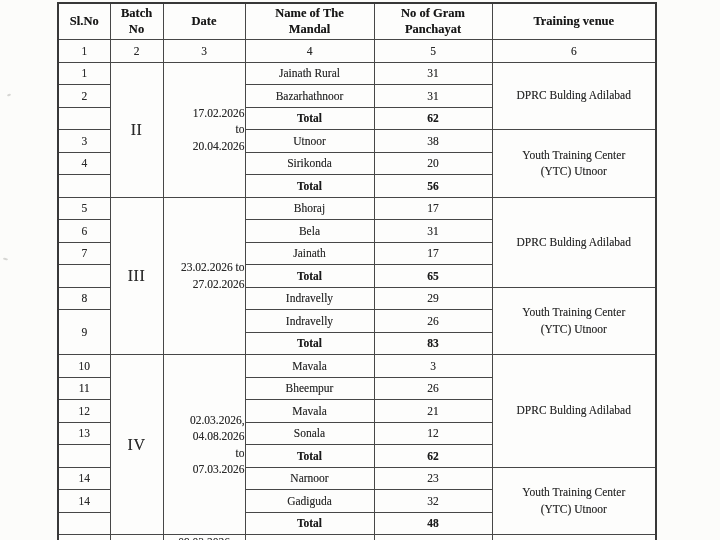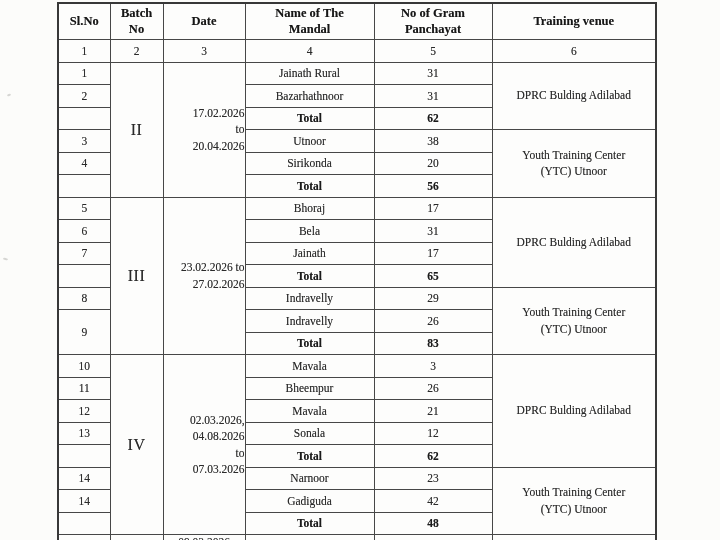--- a/index.html
+++ b/index.html
@@ -237,21 +237,21 @@
         <td>Narnoor</td>
         <td>23</td>
         <td rowspan="3">
           <span class="vl">Youth Training Center</span>
           <span class="vl">(YTC) Utnoor</span>
         </td>
       </tr>
       <tr>
         <td>14</td>
         <td>Gadiguda</td>
-        <td>42</td>
+        <td>32</td>
       </tr>
       <tr>
         <td></td>
         <td class="bold">Total</td>
         <td class="bold">48</td>
       </tr>
 
       <tr class="partial">
         <td></td>
         <td></td>

